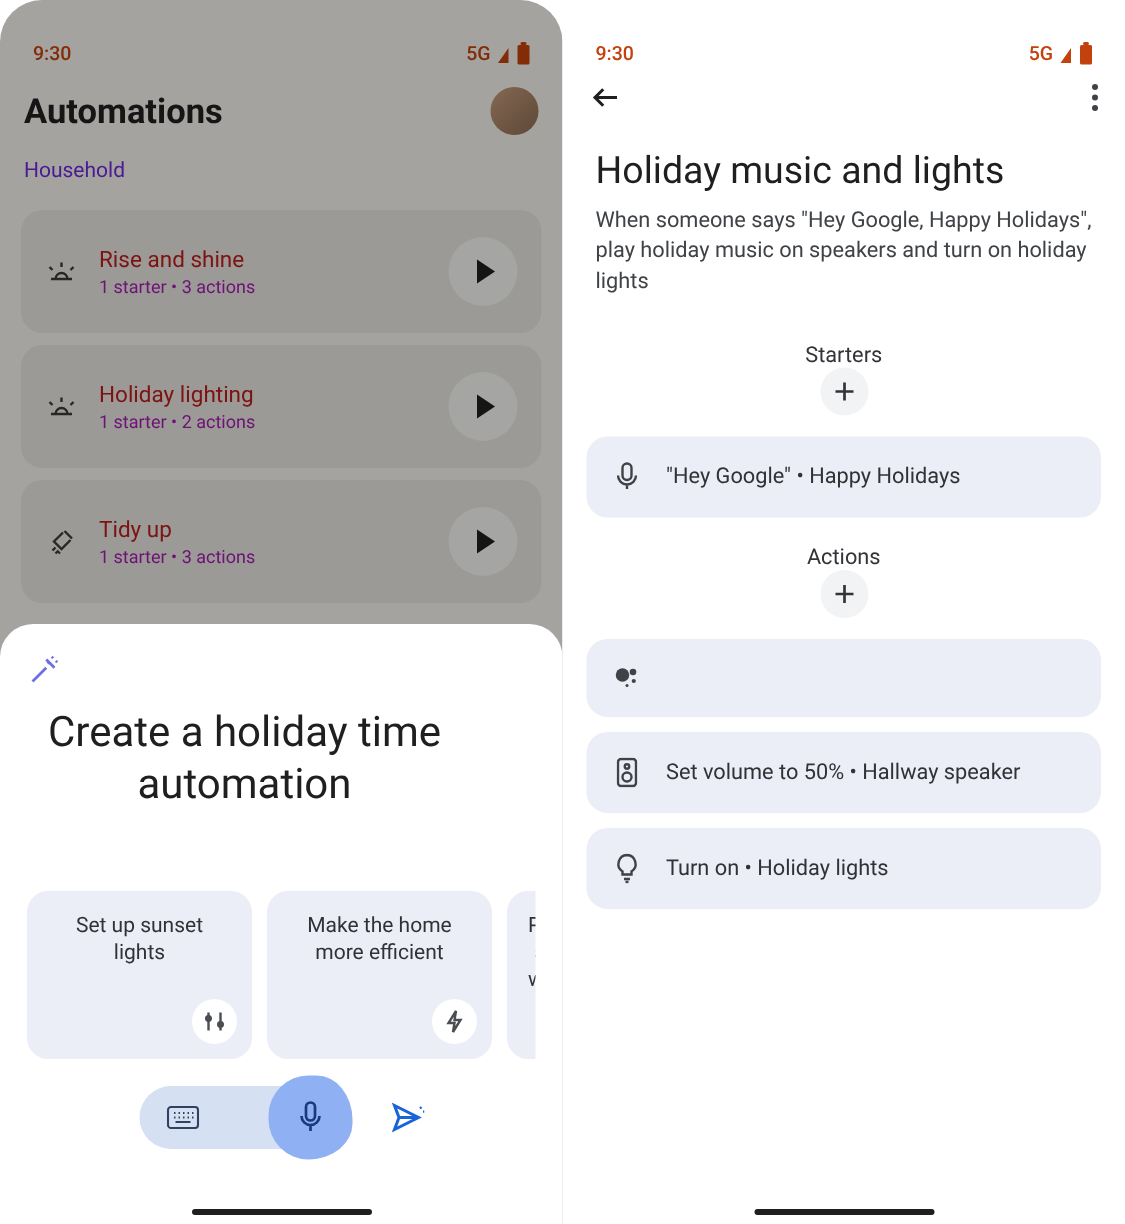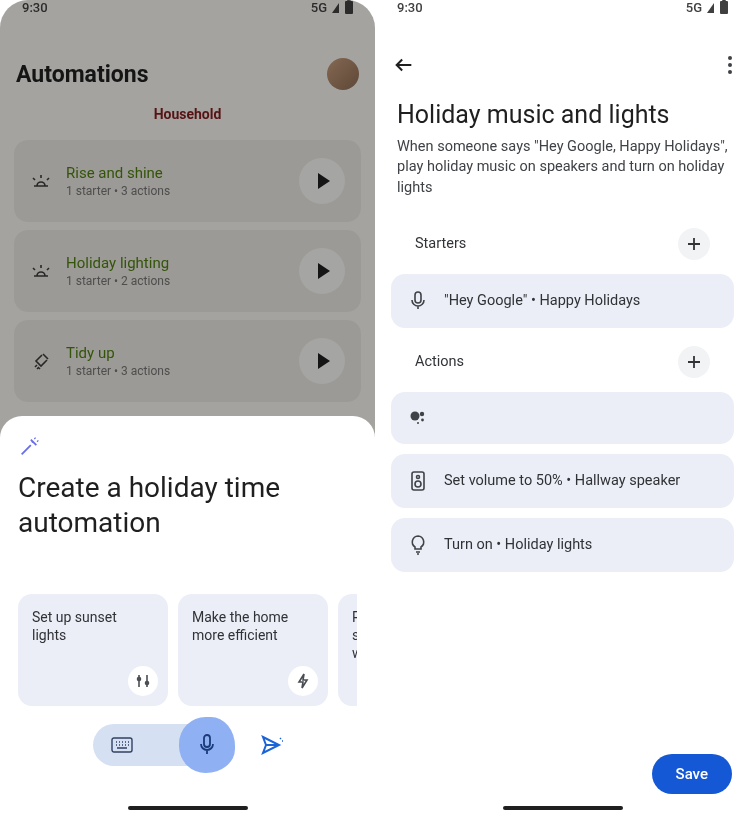--- a/index.html
+++ b/index.html
@@ -1,59 +1,59 @@
 <!DOCTYPE html>
 <html><head>
 <meta charset="utf-8">
 <style>
   * { box-sizing: border-box; margin: 0; padding: 0; font-family: -apple-system, BlinkMacSystemFont, "Segoe UI", Roboto, Arial, sans-serif; }
   body { background:#fff; width:750px; height:816px; overflow:hidden; display:flex; }
   .phone { width:375px; height:816px; position:relative; background:#fff; overflow:hidden; }
   .phone.left { border-radius:28px 28px 0 0; }
-  .statusbar { height:44px; display:flex; justify-content:space-between; align-items:flex-start; padding:0 22px; font-size:13px; font-weight:500; color:#404040; }
+  .statusbar { height:44px; display:flex; justify-content:space-between; align-items:flex-end; padding:0 22px; font-size:13px; font-weight:500; color:#c2410c; }
   .status-icons { display:flex; align-items:center; gap:3px; }
   .tri { width:0; height:0; border-left:7px solid transparent; border-bottom:10px solid currentColor; display:inline-block; margin-left:2px;}
   .batt { width:8px; height:13px; background:currentColor; border-radius:1px; display:inline-block; margin-left:3px; position:relative;}
   .batt::before{content:"";position:absolute;top:-2px;left:2px;width:4px;height:2px;background:currentColor;border-radius:1px;}
   .scrim { position:absolute; inset:0; background:rgba(0,0,0,0.32); z-index:3; }
 
   
   .left-bg { position:absolute; inset:0; background:#f3f1ec; padding-top:44px; }
   .left-title-row { display:flex; justify-content:space-between; align-items:center; padding:14px 16px 8px; }
   .left-title { font-size:23px; font-weight:700; color:#1f1f1f;}
   .avatar { width:32px; height:32px; border-radius:50%; background:linear-gradient(135deg,#c49a7a,#8a6a52); display:flex; align-items:center; justify-content:center; font-size:14px; color:#fff;}
-  .left-sub { padding:8px 16px 10px; font-size:14px; font-weight:700; color:#7f1d1d;text-align:center; }
+  .left-sub { padding:8px 16px 10px; font-size:14px; font-weight:400; color:#6d28d9; }
   .auto-card { margin:8px 14px; padding:18px 16px; background:#e6e4dd; border-radius:14px; display:flex; align-items:center; position:relative;}
   .auto-icon { width:22px; display:flex; justify-content:center; color:#3a3a3a; margin-right:14px; }
   .auto-main { flex:1; }
-  .auto-name { font-size:15px; color:#4d7c0f; }
-  .auto-meta { font-size:12px; color:#737373; margin-top:2px;}
+  .auto-name { font-size:15px; color:#b91c1c; }
+  .auto-meta { font-size:12px; color:#a21caf; margin-top:2px;}
   .play-btn { width:46px; height:46px; border-radius:50%; background:rgba(255,255,255,0.55); display:flex; align-items:center; justify-content:center; color:#1f1f1f;}
   .play-tri { width:0;height:0;border-top:8px solid transparent;border-bottom:8px solid transparent;border-left:12px solid currentColor; margin-left:3px;}
 
   
-  .sheet { position:absolute; left:0; right:0; bottom:0; background:#fff; border-radius:22px 22px 0 0; z-index:5; padding:20px 18px 10px; height:400px; }
+  .sheet { position:absolute; left:0; right:0; bottom:0; background:#fff; border-radius:22px 22px 0 0; z-index:5; padding:20px 18px 10px; height:400px;text-align:center; }
   .wand { color:#6a6fe8; }
   .sheet-title { font-size:28px; line-height:1.25; font-weight:400; color:#1f1f1f; margin-top:12px; max-width:290px;}
   .chip-row { display:flex; gap:10px; margin-top:54px; overflow:hidden;}
   .chip { width:150px; height:112px; flex-shrink:0; background:#ebeef7; border-radius:14px; padding:14px 14px 10px; position:relative; font-size:14px; line-height:1.3; color:#303236;}
   .chip.cut { width:44px; }
   .chip .chip-icon { position:absolute; right:10px; bottom:10px; width:30px; height:30px; border-radius:50%; background:#fff; display:flex; align-items:center; justify-content:center; color:#4a4d52;}
   .sheet-input { margin-top:18px; display:flex; align-items:center; justify-content:center; position:relative; gap:38px;}
   .pill { width:130px; height:42px; border-radius:22px; background:#d6e0f3; display:flex; align-items:center; justify-content:flex-start; padding-left:18px; color:#324062; position:relative;}
   .mic-blob { position:absolute; right:-12px; top:-7px; width:56px; height:56px; background:#8fb1f4; border-radius:50% 45% 55% 50% / 50% 55% 45% 50%; display:flex; align-items:center; justify-content:center; color:#1b3a7a;}
   .send-ic { color:#1a63d8; }
 
   .nav-handle { position:absolute; bottom:6px; left:50%; transform:translateX(-50%); width:120px; height:4px; border-radius:3px; background:#1f1f1f; z-index:9;}
 
   
   .right-head { display:flex; justify-content:space-between; align-items:center; padding:10px 18px 4px;}
   .r-title { font-size:25px; font-weight:400; color:#1f1f1f; padding:20px 22px 8px;}
   .r-desc { font-size:14.5px; line-height:1.4; color:#3f4246; padding:0 22px 22px;}
-  .r-section-head { display:flex; justify-content:space-between; align-items:center; padding:8px 40px 10px;}
+  .r-section-head { display:flex; justify-content:center; align-items:center; padding:8px 16px 10px;flex-direction:column;}
   .r-section-head span { font-size:14.5px; color:#323438; }
   .plus-circ { width:32px; height:32px; border-radius:50%; background:#f1f3f4; display:flex; align-items:center; justify-content:center; color:#323438; font-size:20px;}
   .r-card { margin:4px 16px 10px; padding:17px 16px; background:#ebeef6; border-radius:14px; display:flex; align-items:center; gap:15px;}
   .r-card .ic { width:22px; display:flex; justify-content:center; color:#3f4246; }
   .r-card .txt { font-size:14.5px; color:#303236; }
   .save-btn { position:absolute; right:18px; bottom:22px; background:#1558d6; color:#fff; font-size:15px; font-weight:500; padding:11px 24px; border-radius:24px; }
   .dots { display:flex; flex-direction:column; gap:3px; }
   .dots i { width:4px; height:4px; border-radius:50%; background:#3f4246; display:block;}
   svg { display:block; }
 </style>
@@ -254,15 +254,14 @@
   </div>
   <div class="r-card">
     <div class="ic">
       <svg width="16" height="20" viewBox="0 0 16 20" fill="none" stroke="currentColor" stroke-width="1.6">
           <path d="M8 1a6 6 0 0 0-3 11v2h6v-2a6 6 0 0 0-3-11zM6 17h4M7 19h2"></path>
         </svg>
     </div>
     <div class="txt">Turn on • Holiday lights</div>
   </div>
 
-  <div class="save-btn">Save</div>
   <div class="nav-handle"></div>
 </div>
 
 </body></html>

